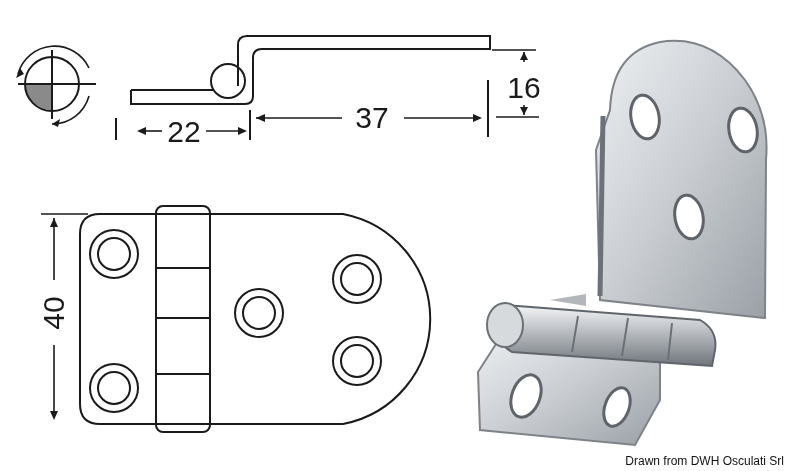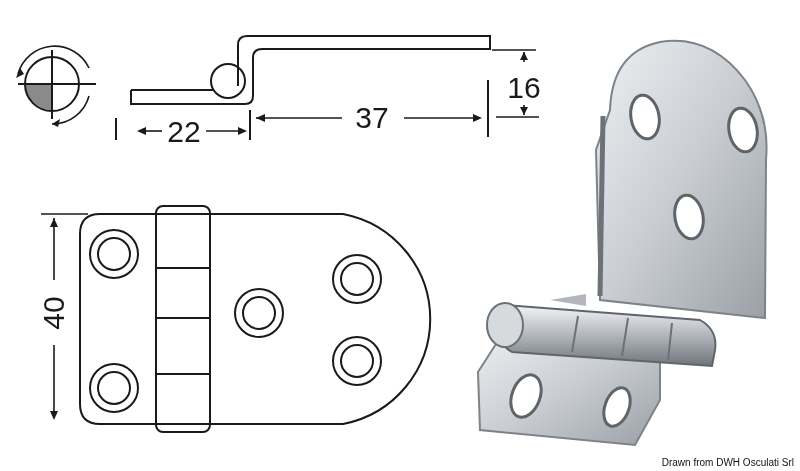--- a/index.html
+++ b/index.html
@@ -1,19 +1,19 @@
 <!DOCTYPE html>
 <html><head>
   <meta charset="utf-8">
   <style>
     html, body { margin: 0; padding: 0; background: #ffffff; }
     body { width: 800px; height: 471px; position: relative; overflow: hidden; font-family: "Liberation Sans", sans-serif; }
     #stage { position: absolute; left: 0; top: 0; width: 800px; height: 471px; }
     .dim-text { font-family: "Liberation Sans", sans-serif; font-size: 30px; fill: #1a1a1a; }
-    .credit { position: absolute; right: 6px; bottom: 3px; font-size: 10px; color: #111; font-family: "Liberation Sans", sans-serif; }
+    .credit { position: absolute; right: 16px; bottom: 3px; font-size: 12px; color: #111; font-family: "Liberation Sans", sans-serif; }
     .ln { stroke: #1a1a1a; stroke-width: 2; fill: none; }
     .lnt { stroke: #1a1a1a; stroke-width: 1.6; fill: none; }
   </style>
 </head>
 <body>
 
 <div id="stage">
   <svg width="800" height="471" viewBox="0 0 800 471" xmlns="http://www.w3.org/2000/svg">
 
     <g>

